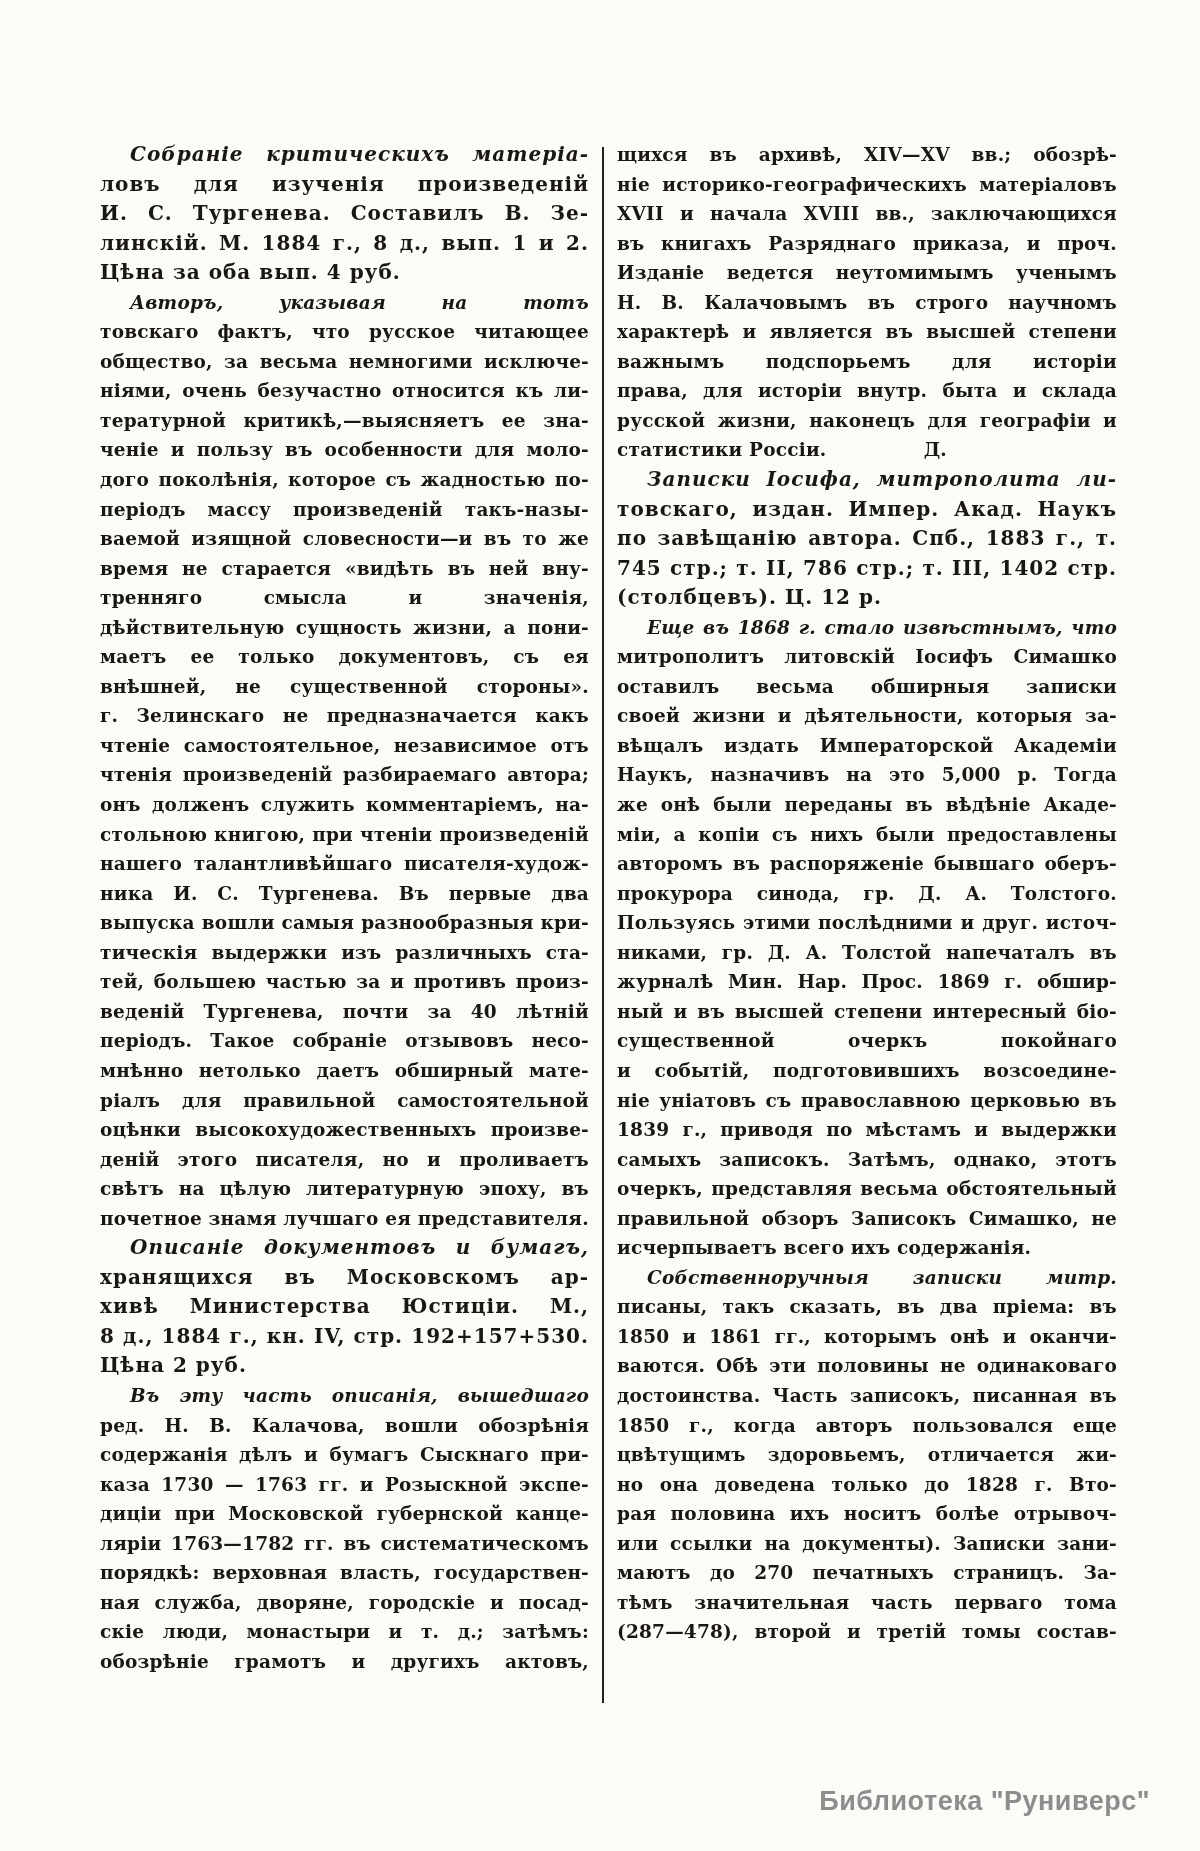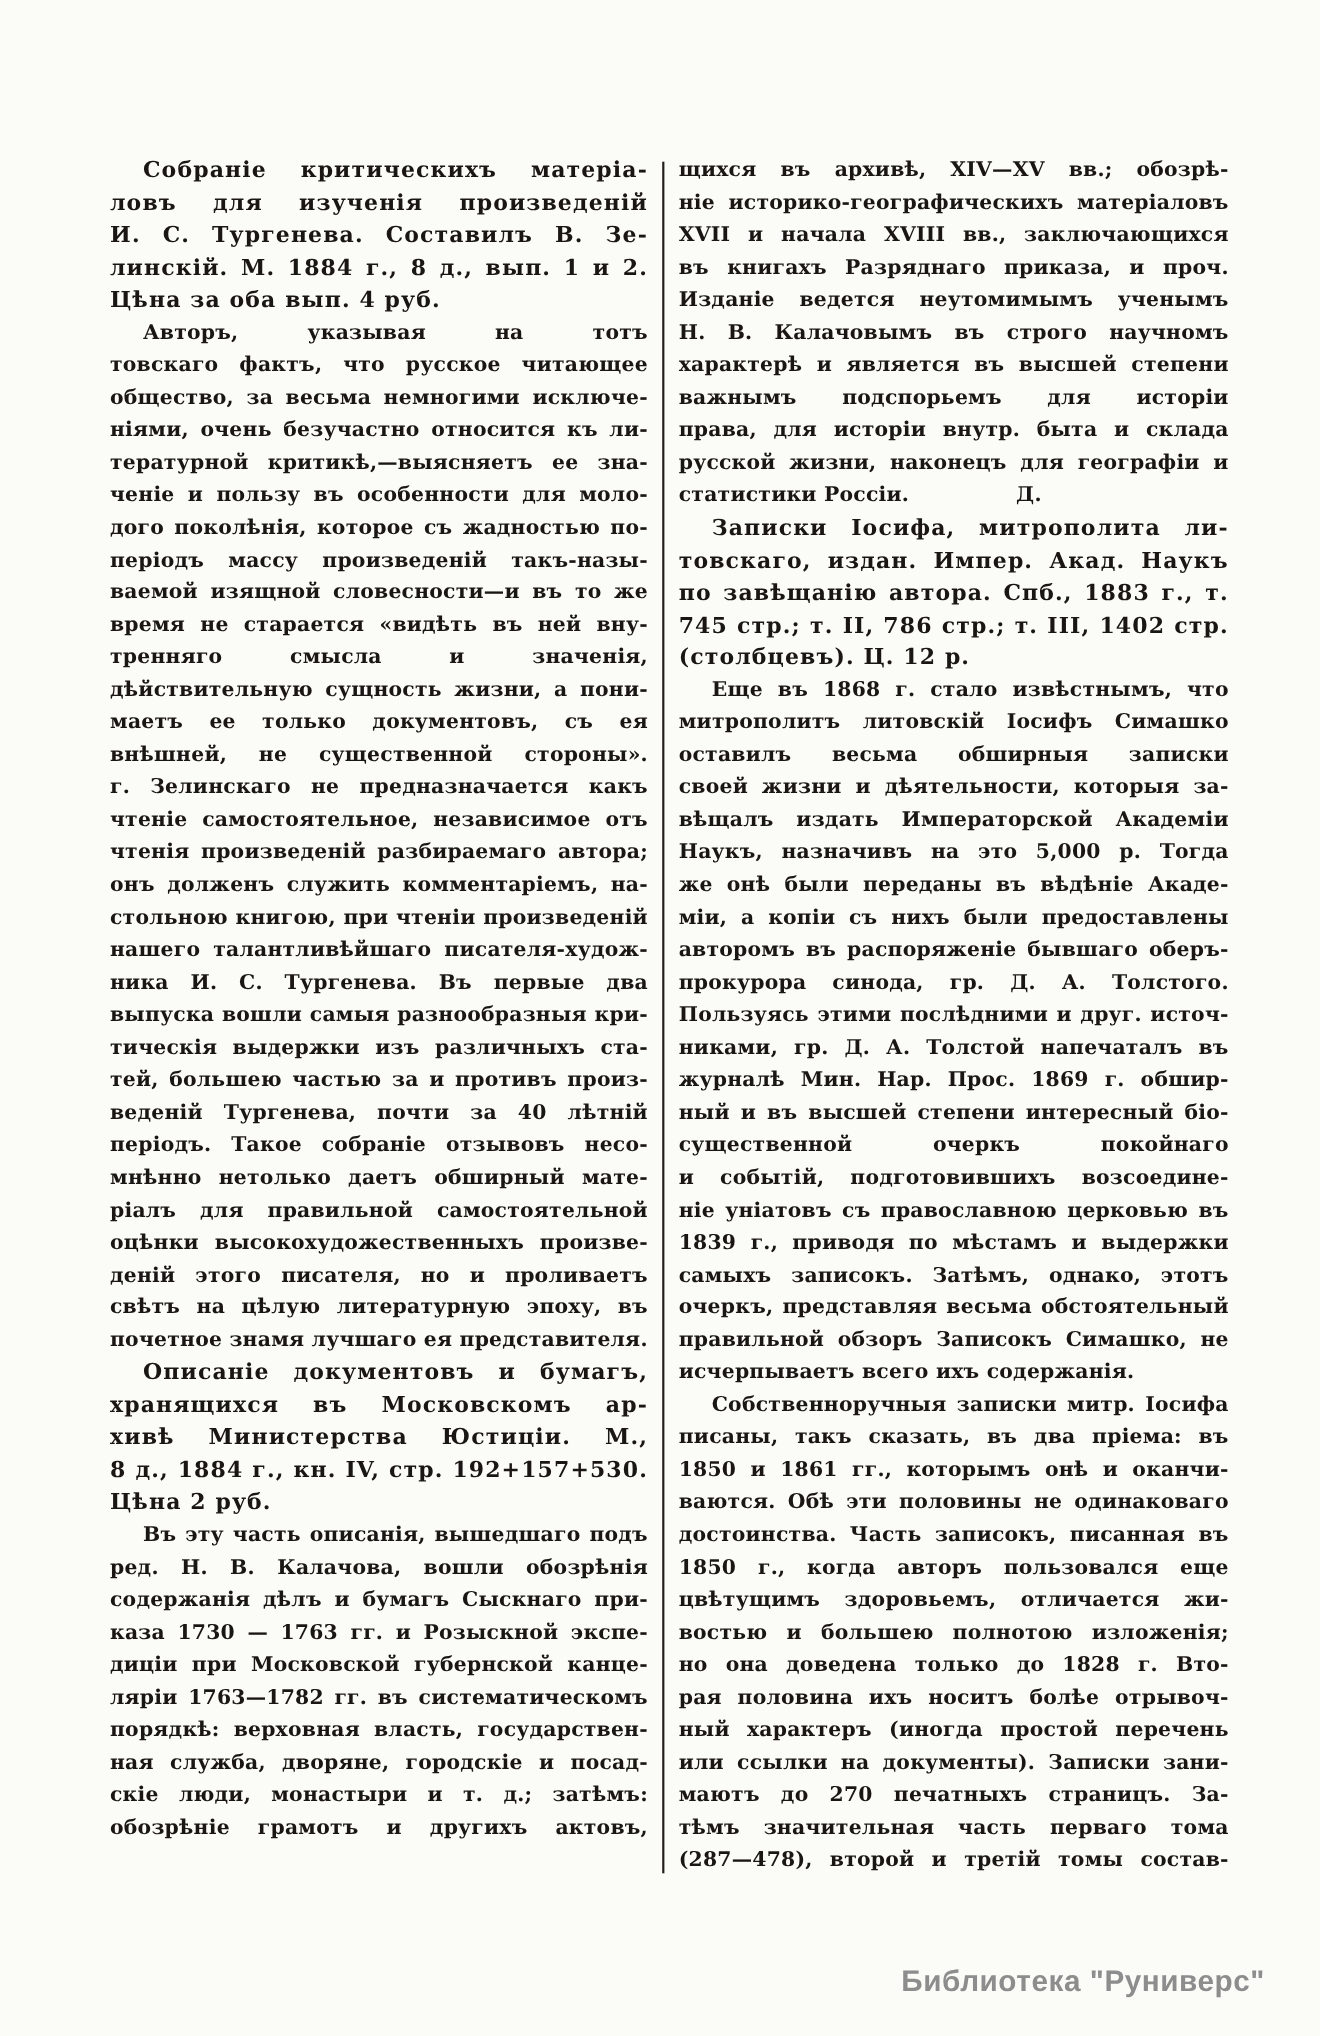--- a/index.html
+++ b/index.html
@@ -35,21 +35,21 @@
     text-align: justify;
     text-align-last: justify;
     white-space: normal;
     overflow: hidden;
     letter-spacing: 0.2px;
   }
   .line.heading {
     font-size: 20px;
     letter-spacing: 1px;
   }
-  .line.indent { padding-left: 30px; }
+  .line.indent { padding-left: 30px; font-style: italic; }
   .line.end { text-align-last: left; }
   .sig { float: right; margin-right: 170px; }
   .watermark {
     position: absolute;
     top: 1786px; right: 50px;
     font-family: "Liberation Sans", sans-serif;
     font-size: 27px;
     font-weight: bold;
     color: #8d8d8d;
     letter-spacing: 0.5px;
@@ -153,23 +153,21 @@
       <div class="line"><span>очеркъ, представляя весьма обстоятельный</span></div>
       <div class="line"><span>правильной обзоръ Записокъ Симашко, не</span></div>
       <div class="line end"><span>исчерпываетъ всего ихъ содержанія.</span></div>
       <div class="line indent"><span>Собственноручныя записки митр. Іосифа</span></div>
       <div class="line"><span>писаны, такъ сказать, въ два пріема: въ</span></div>
       <div class="line"><span>1850 и 1861 гг., которымъ онѣ и оканчи-</span></div>
       <div class="line"><span>ваются. Обѣ эти половины не одинаковаго</span></div>
       <div class="line"><span>достоинства. Часть записокъ, писанная въ</span></div>
       <div class="line"><span>1850 г., когда авторъ пользовался еще</span></div>
       <div class="line"><span>цвѣтущимъ здоровьемъ, отличается жи-</span></div>
-      <div class="line"><span>востью и большею полнотою изложенія;</span></div>
       <div class="line"><span>но она доведена только до 1828 г. Вто-</span></div>
       <div class="line"><span>рая половина ихъ носитъ болѣе отрывоч-</span></div>
-      <div class="line"><span>ный характеръ (иногда простой перечень</span></div>
       <div class="line"><span>или ссылки на документы). Записки зани-</span></div>
       <div class="line"><span>маютъ до 270 печатныхъ страницъ. За-</span></div>
       <div class="line"><span>тѣмъ значительная часть перваго тома</span></div>
       <div class="line"><span>(287—478), второй и третій томы состав-</span></div>
     </div>
   <div class="watermark">Библиотека "Руниверс"</div>
 </div>
 
 </body></html>

